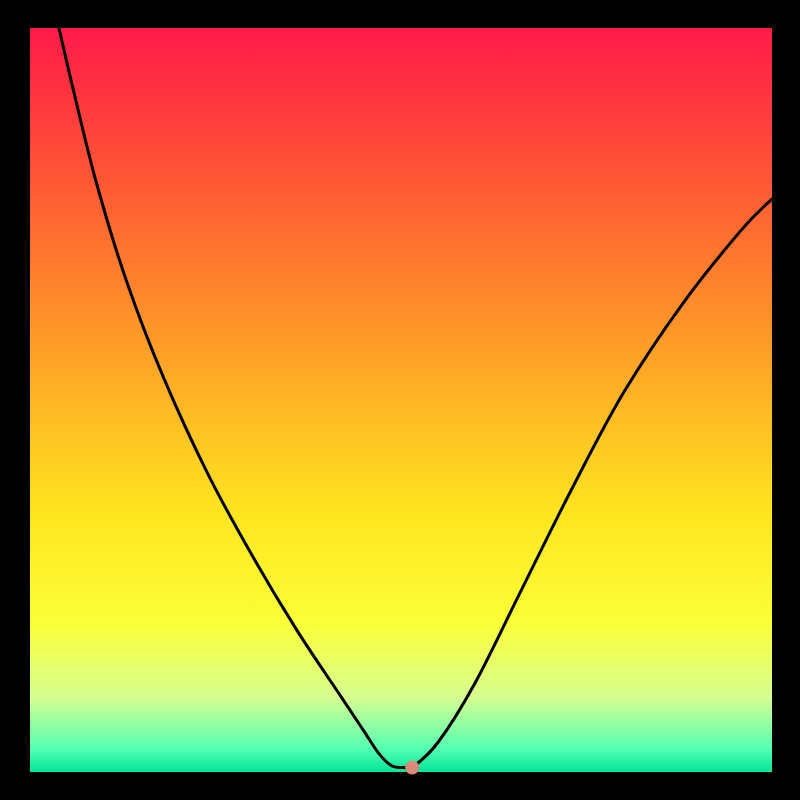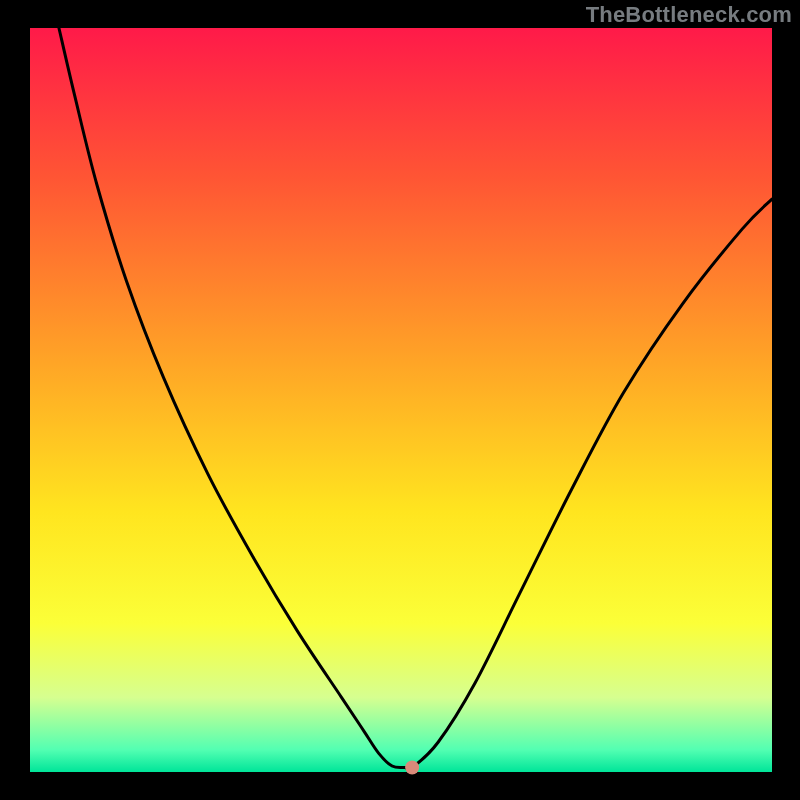--- a/index.html
+++ b/index.html
@@ -31,21 +31,20 @@
     inset: 0;
     width: 800px;
     height: 800px;
     display: block;
   }
 </style>
 </head>
 <body>
 
 <div class="chart-wrap">
-  <div class="watermark">TheBottleneck.com</div>
   <svg id="chart-svg" viewBox="0 0 800 800" preserveAspectRatio="none">
       <defs>
         <linearGradient id="bg-grad" x1="0" y1="0" x2="0" y2="1">
           <stop offset="0%" stop-color="#ff1a49"></stop>
           <stop offset="20%" stop-color="#ff5534"></stop>
           <stop offset="45%" stop-color="#ffa526"></stop>
           <stop offset="65%" stop-color="#ffe51f"></stop>
           <stop offset="80%" stop-color="#fbff38"></stop>
           <stop offset="90%" stop-color="#d6ff90"></stop>
           <stop offset="97%" stop-color="#53ffb2"></stop>

